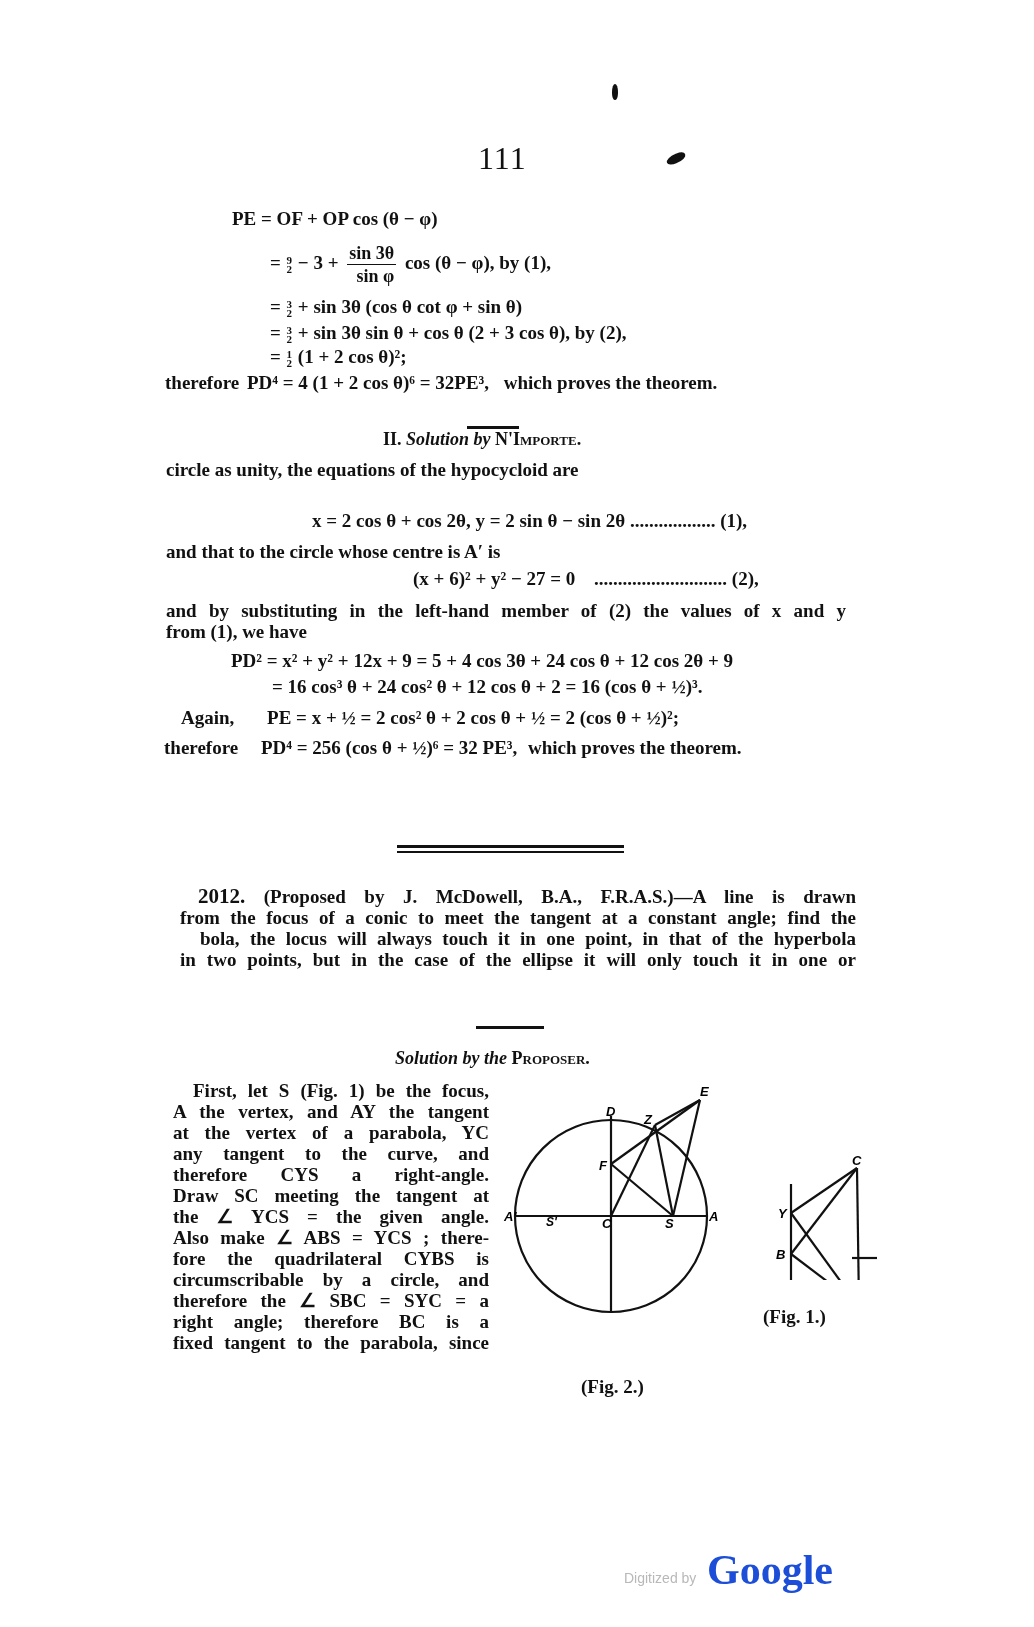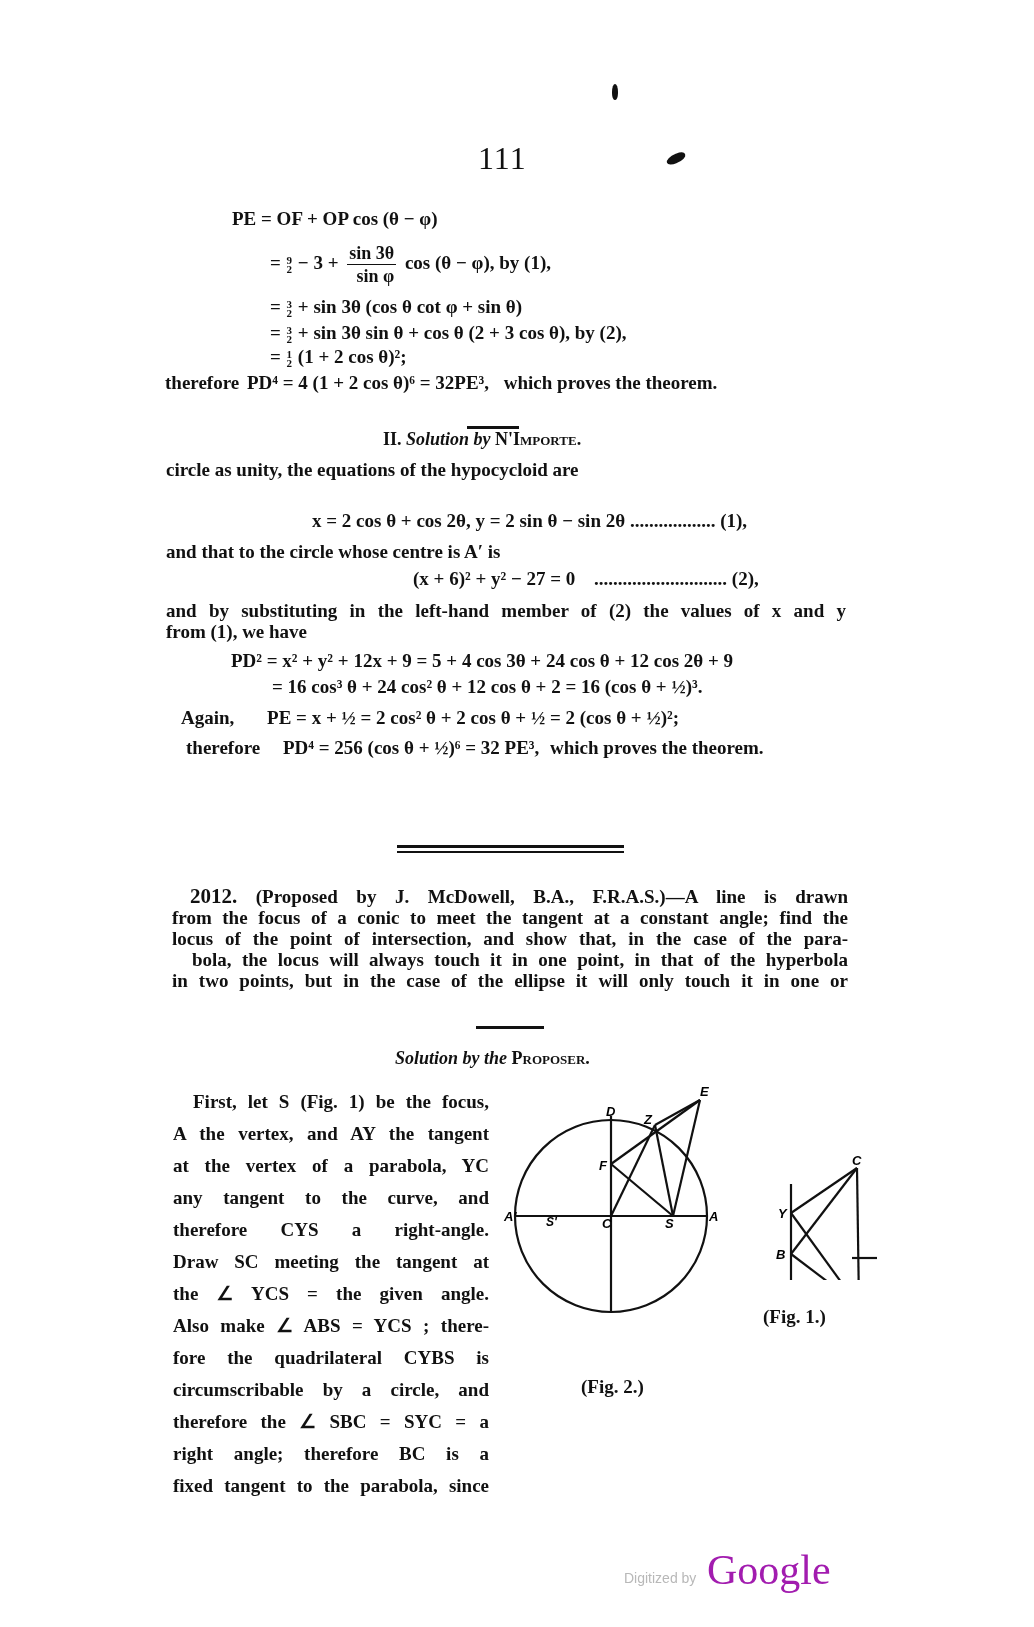--- a/index.html
+++ b/index.html
@@ -19,23 +19,23 @@
   .sfrac { font-size: 11px; display: inline-block; vertical-align: middle; line-height: 9px; text-align: center; margin: 0 1px; }
   .sfrac span { display: block; }
   .para { font-size: 19px; line-height: 21px; font-family: "Liberation Serif", serif; font-weight: bold; text-align: justify; }
   .heading { font-size: 18px; font-family: "Liberation Serif", serif; font-weight: bold; white-space: nowrap; }
   .heading i { font-weight: bold; }
   .sc { font-variant: small-caps; }
   .rule { background: #111; height: 3px; }
   .dblrule { height: 3px; background: #111; }
   .fig-caption { font-size: 19px; font-family: "Liberation Serif", serif; font-weight: bold; white-space: nowrap; }
   .digitized { font-family: "Liberation Sans", sans-serif; color: #b8b8b8; font-size: 14px; white-space: nowrap; }
-  .google { font-family: "Liberation Serif", serif; color: #a21caf; font-size: 42px; letter-spacing: 0px; white-space: nowrap; }
+  .google { font-family: "Liberation Serif", serif; color: #1d4ed8; font-size: 42px; letter-spacing: 0px; white-space: nowrap; font-weight: bold; }
   .col-text { font-size: 19px; line-height: 21px; font-family: "Liberation Serif", serif; font-weight: bold; text-align: justify; text-align-last: justify; }
-  .col-text .line { display: block; text-align: justify; text-align-last: justify; height: 21px; margin-top: 11px; }
+  .col-text .line { display: block; text-align: justify; text-align-last: justify; height: 21px; }
   .line { display: block; }
   svg text { font-family: "Liberation Sans", sans-serif; font-weight: bold; font-style: italic; }
 </style>
 </head>
 <body>
 
 <div class="abs mark1"></div>
 <div class="abs mark2"></div>
 
 <div class="abs pagenum">111</div>
@@ -99,33 +99,32 @@
 </div>
 
 <div class="abs eq" style="left:231px; top:650px;">PD² = x² + y² + 12x + 9 = 5 + 4 cos 3θ + 24 cos θ + 12 cos 2θ + 9</div>
 <div class="abs eq" style="left:272px; top:676px;">= 16 cos³ θ + 24 cos² θ + 12 cos θ + 2 = 16 (cos θ + ½)³.</div>
 
 <div class="abs eq" style="left:181px; top:707px;">
   <span>Again,</span>
   <span style="margin-left:28px;">PE = x + ½ = 2 cos² θ + 2 cos θ + ½ = 2 (cos θ + ½)²;</span>
 </div>
 
-<div class="abs eq" style="left:186px; top:737px;">
+<div class="abs eq" style="left:164px; top:737px;">
   <span>therefore</span>
   <span style="margin-left:18px;">PD⁴ = 256 (cos θ + ½)⁶ = 32 PE³,</span>
   <span style="margin-left:6px;">which proves the theorem.</span>
 </div>
 
 <div class="abs dblrule" style="left:397px; top:845px; width:227px;"></div>
 <div class="abs dblrule" style="left:397px; top:851px; width:227px; height:2px;"></div>
 
-<div class="abs para" style="left:172px; top:886px; width:676px;">
+<div class="abs para" style="left:180px; top:886px; width:676px;">
   <span class="line" style="text-align-last: justify; text-indent:18px;"><b style="font-size:21px;">2012.</b> <span>(Proposed by J. McDowell, B.A., F.R.A.S.)</span><span>—A  line is drawn</span></span>
   <span class="line" style="text-align-last: justify;">from the focus of a conic to meet the tangent at a constant angle;  find the</span>
-  <span class="line" style="text-align-last: justify;">locus of the point of intersection, and show that,  in  the  case  of the para-</span>
   <span class="line" style="text-align-last: justify; margin-left: 20px;">bola, the  locus will always touch it in one point, in that  of the hyperbola</span>
   <span class="line" style="text-align-last: justify;">in two points, but in the case of the ellipse it will  only touch it  in  one or</span>
 </div>
 
 <div class="abs rule" style="left:476px; top:1026px; width:68px; height:3px;"></div>
 
 <div class="abs heading" style="left:395px; top:1048px;">
   <i>Solution by the</i>
   <span class="sc">Proposer.</span>
 </div>

